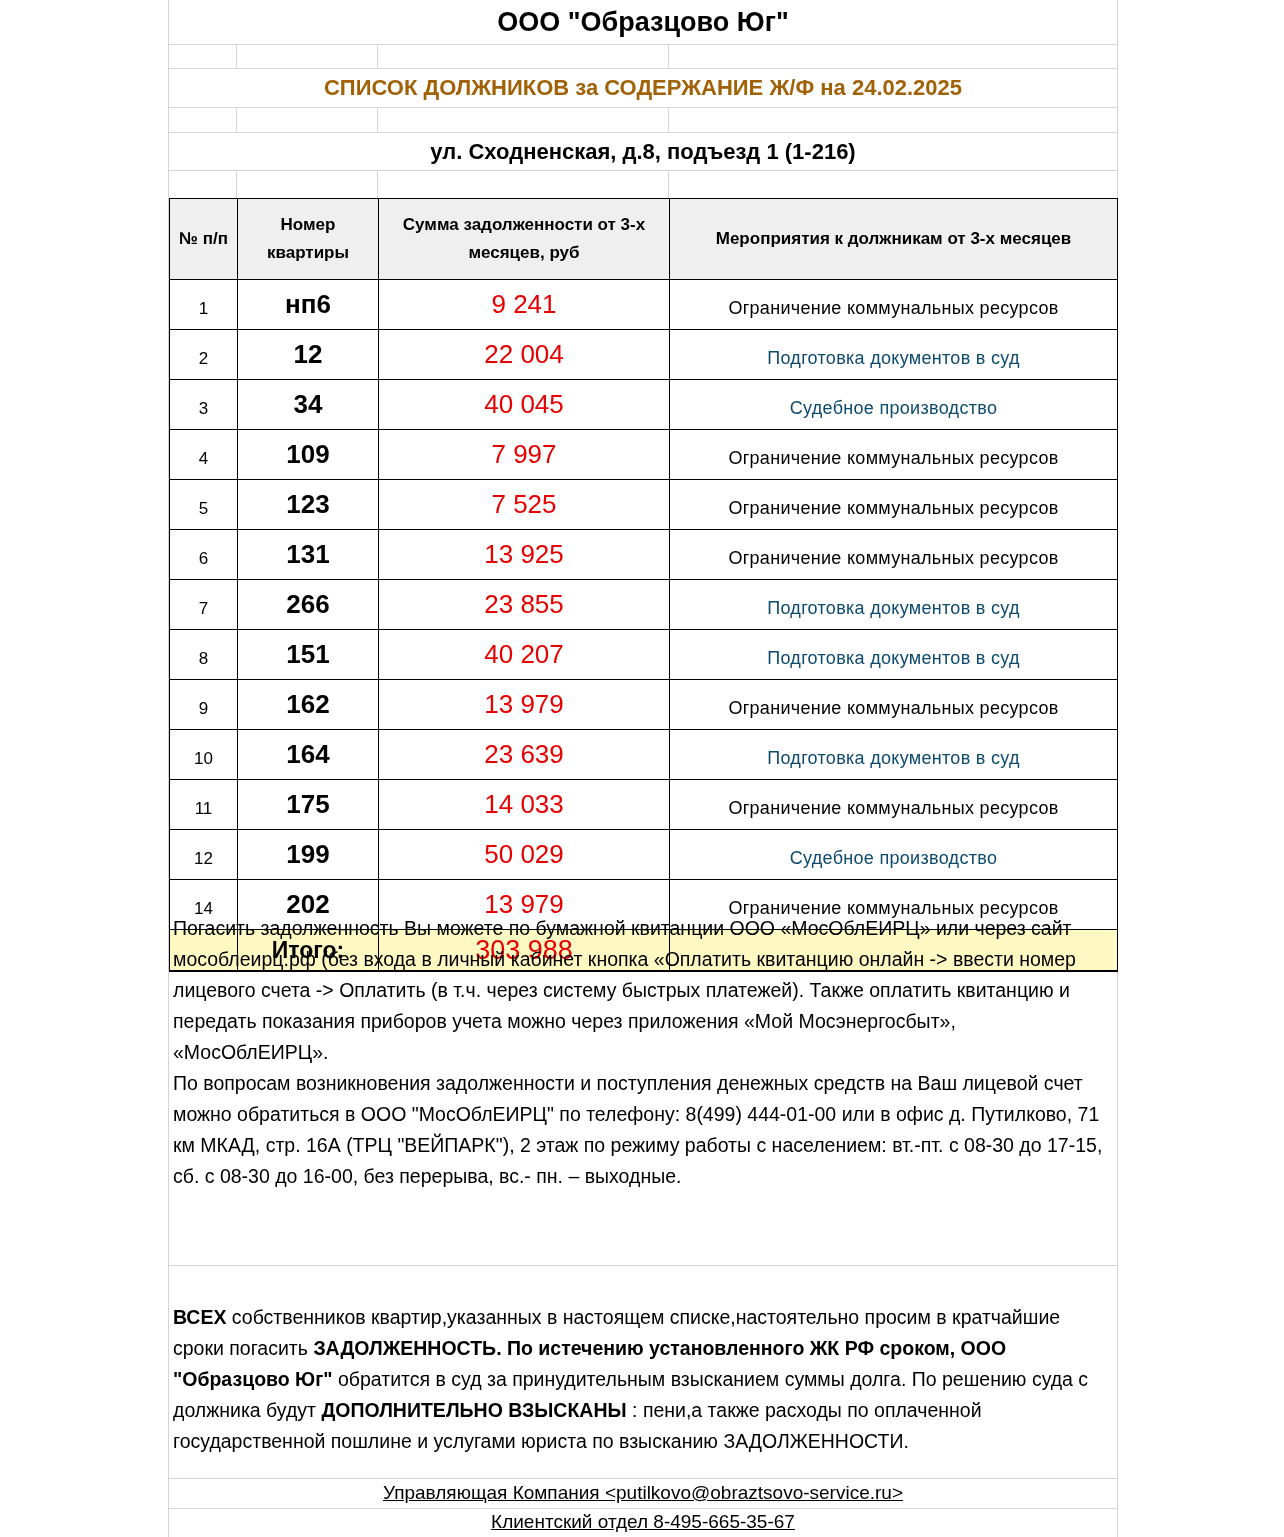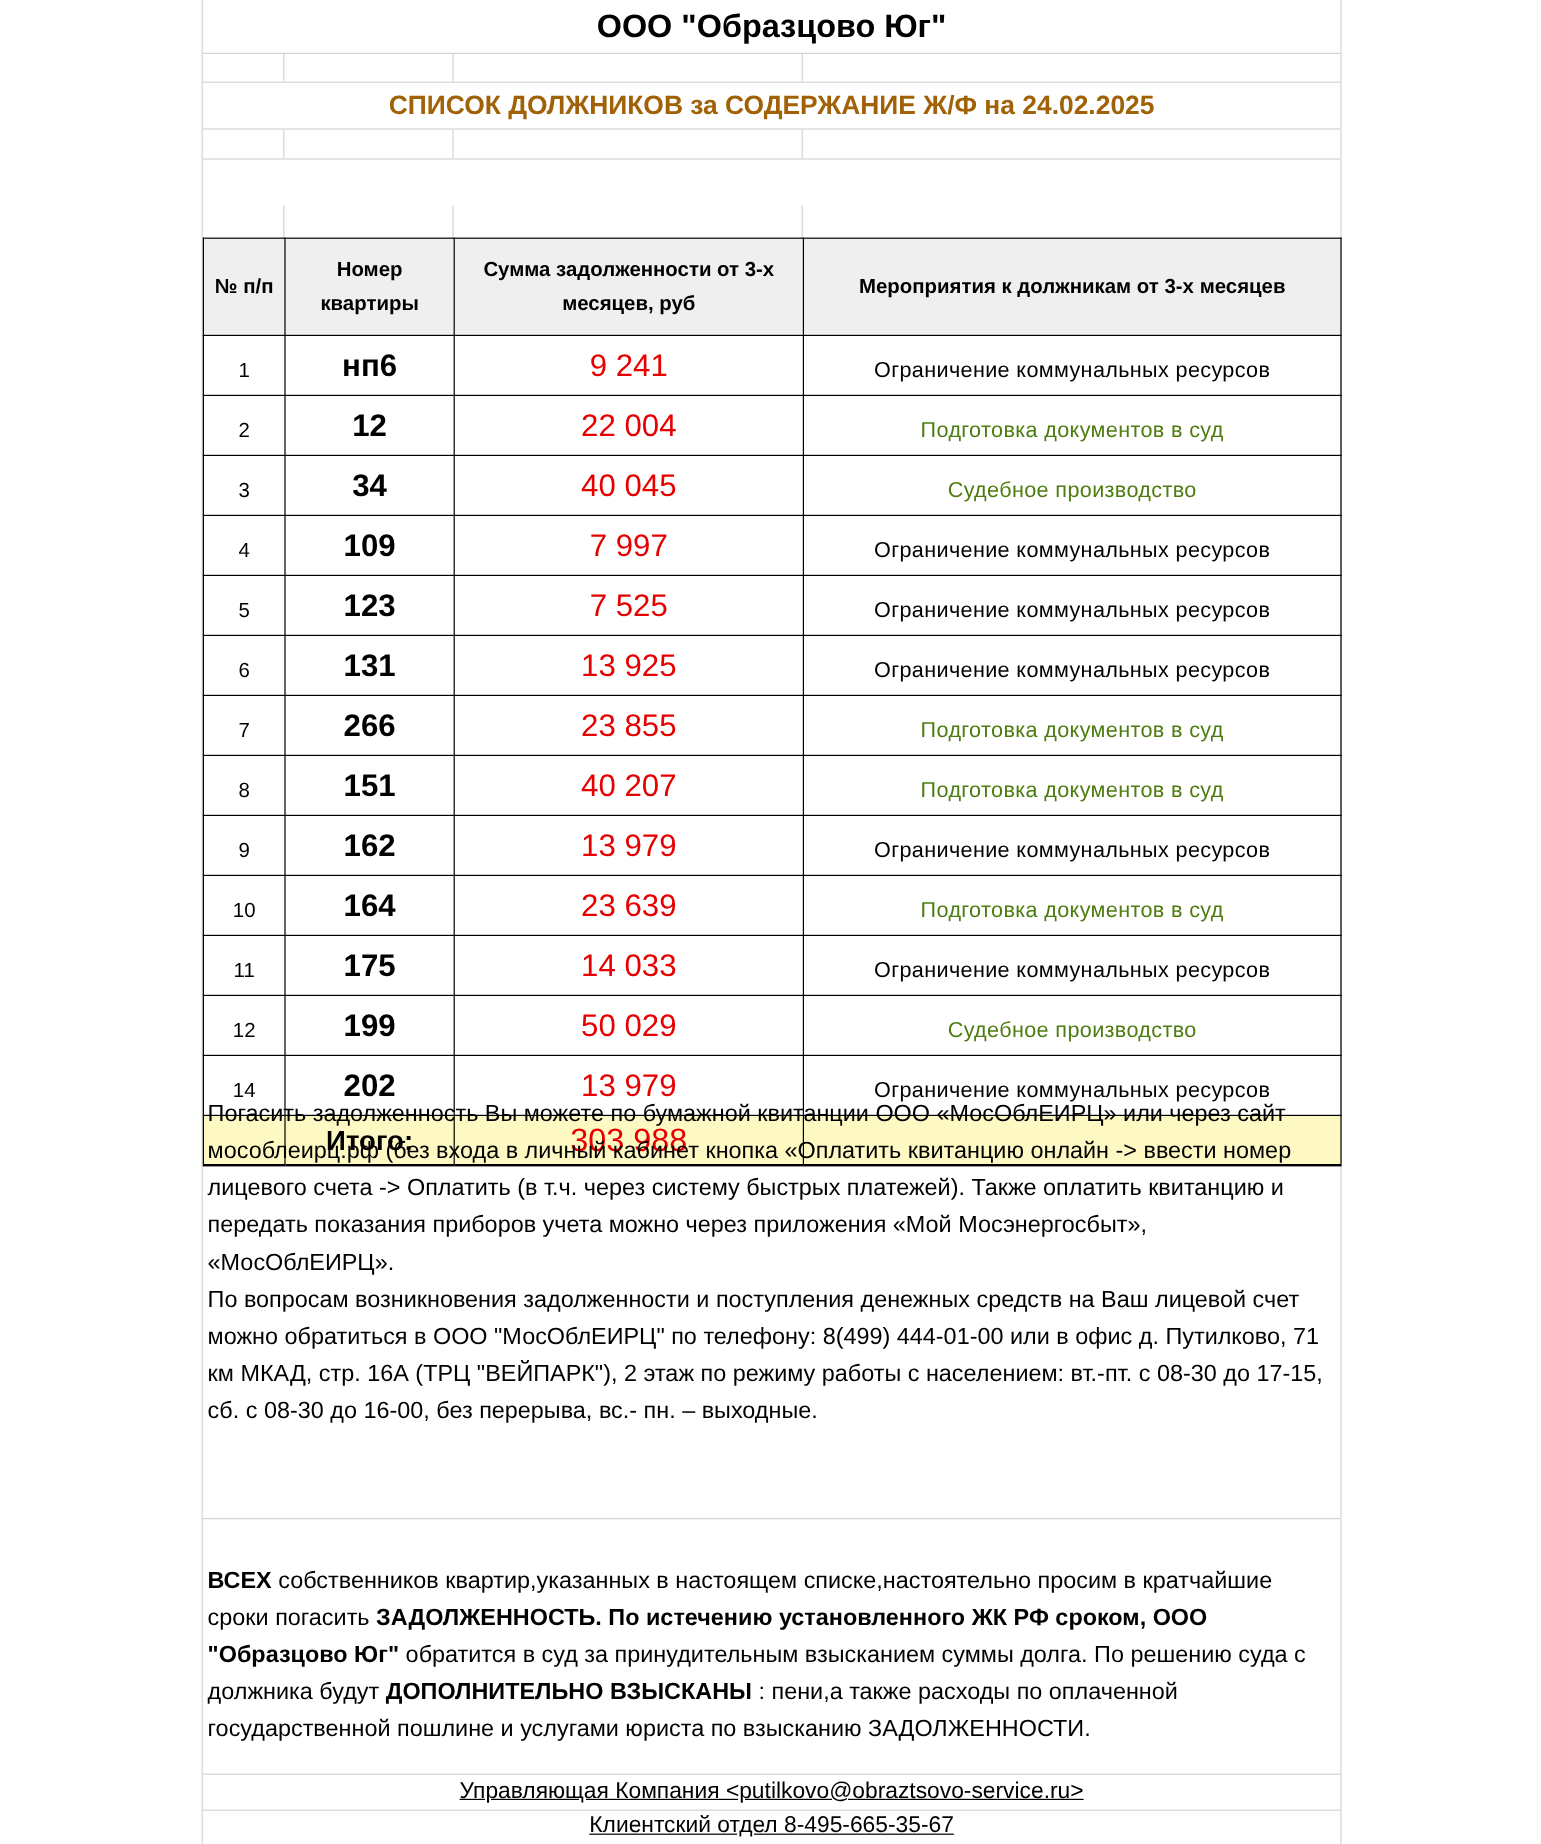--- a/index.html
+++ b/index.html
@@ -14,21 +14,21 @@
   .subtitle { font-size: 22px; font-weight: bold; }
   .red { color: #a16207; }
   table.debt { position: absolute; left: 0; top: 198px; width: 948px; border-collapse: collapse; table-layout: fixed; }
   table.debt td, table.debt th { border: 1px solid #000; padding: 0; text-align: center; vertical-align: middle; }
   table.debt th { background: #efefef; font-size: 17px; font-weight: bold; height: 80px; line-height: 28px; }
   table.debt td { height: 41px; }
   td.num { font-size: 17px; padding-top: 8px !important; }
   td.apt { font-size: 26px; font-weight: bold; }
   td.sum { font-size: 26px; font-weight: normal; color: #e60000; margin-top: 40px; }
   td.act { font-size: 18px; letter-spacing: 0.3px; padding-top: 8px !important; }
-  td.act.red { color: #4d7c0f; }
+  td.act.red { color: #0c4a6e; }
   tr.total td { background: #fef9c3; height: 40px; border-bottom: 2px solid #000; }
   tr.total td.apt { font-size: 23px; }
   tr.total td.sum { font-size: 27px; }
   .para { position: absolute; left: 4px; width: 935px; font-size: 19.5px; line-height: 31px; }
   .para b { font-weight: bold; }
   .footer-line { position: absolute; left: 0; width: 948px; text-align: center; font-size: 19px; }
   .footer-line span { text-decoration: underline; }
 </style>
 </head>
 <body>
@@ -43,20 +43,23 @@
       <div class="gcell" style="left:68px;width:140px;"></div>
       <div class="gcell" style="left:209px;width:290px;"></div>
   </div>
   <div class="grow" style="top:69px;height:39px;">
     <div class="center-text subtitle red">СПИСОК ДОЛЖНИКОВ за СОДЕРЖАНИЕ Ж/Ф  на 24.02.2025</div>
   </div>
   <div class="grow" style="top:108px;height:25px;">
     <div class="gcell" style="left:0;width:67px;"></div>
       <div class="gcell" style="left:68px;width:140px;"></div>
       <div class="gcell" style="left:209px;width:290px;"></div>
+  </div>
+  <div class="grow" style="top:133px;height:38px;">
+    <div class="center-text subtitle">ул. Сходненская, д.8, подъезд 1 (1-216)</div>
   </div>
   <div class="grow" style="top:171px;height:28px;border-bottom:none;">
     <div class="gcell" style="left:0;width:67px;"></div>
       <div class="gcell" style="left:68px;width:140px;"></div>
       <div class="gcell" style="left:209px;width:290px;"></div>
   </div>
 
   <table class="debt">
     <colgroup>
         <col style="width:68px">

